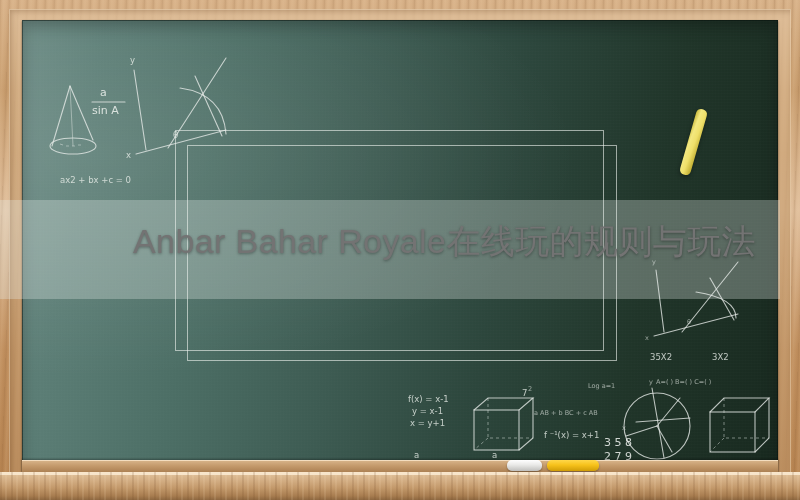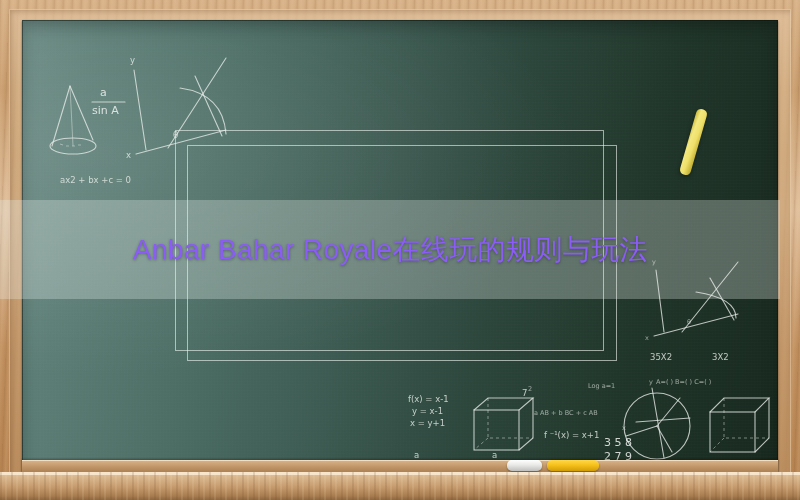--- a/index.html
+++ b/index.html
@@ -79,23 +79,23 @@
 
   
   .band{
     position:absolute;left:0;top:200px;width:780px;height:99px;
     background:rgba(232,238,236,.30);
     pointer-events:none;
   }
 
   
   .title{
-    position:absolute;left:133px;top:228px;width:600px;height:44px;
+    position:absolute;left:133px;top:220px;width:600px;height:44px;
     display:flex;align-items:center;
-    color:#8b5cf6;font-size:28px;font-weight:400;letter-spacing:.4px;
+    color:#737373;font-size:34px;font-weight:400;letter-spacing:.4px;
     text-shadow:0 1px 3px rgba(0,0,0,.35);
     white-space:nowrap;
   }
 
   
   .chalk-stick{
     position:absolute;border-radius:5px;
   }
   .chalk-float{
     left:666px;top:88px;width:11px;height:68px;

